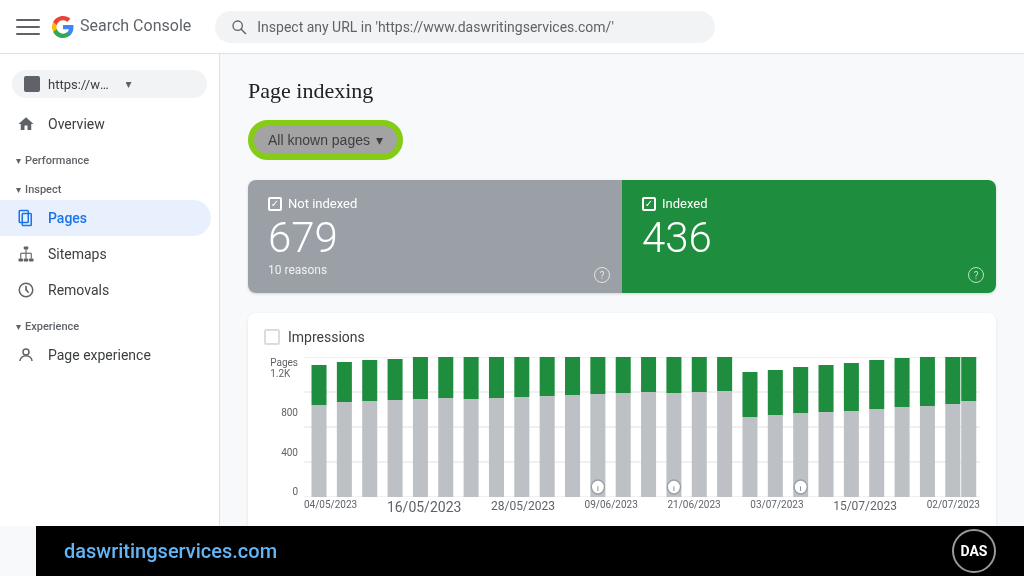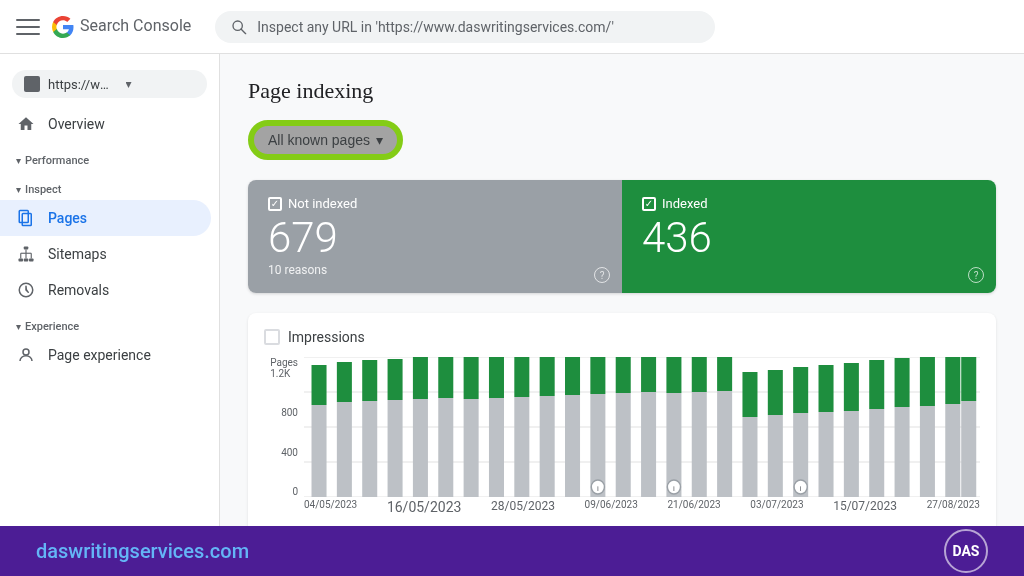--- a/index.html
+++ b/index.html
@@ -83,22 +83,22 @@
 
     
     .view-data-row {
       display: flex; align-items: center; justify-content: space-between;
       margin-top: 16px; padding: 12px 16px; border: 1px solid #e0e0e0;
       border-radius: 8px; cursor: pointer; background: #fff;
     }
 
     
     .footer {
-      background: #4c1d95; height: 50px; display: flex; align-items: center;
-      justify-content: space-between; padding: 0 36px; flex-shrink: 0;
+      background: #000000; height: 50px; display: flex; align-items: center;
+      justify-content: space-between; padding: 0 28px; flex-shrink: 0; margin-left: 36px;
     }
     .footer-domain { color: #fff; font-size: 20px; font-weight: 500; }
     .footer-domain span { color: #64b5f6; }
     .footer-logo { width: 44px; height: 44px; border: 2px solid rgba(255,255,255,0.6); border-radius: 50%; display: flex; align-items: center; justify-content: center; }
     .footer-logo-text { color: #fff; font-size: 14px; font-weight: 700; }
   </style>
 </head>
 <body>
 
 <div class="header">
@@ -355,21 +355,21 @@
             </svg>
 
             <div style="display:flex;justify-content:space-between;padding-top:2px;">
               <span style="font-size:10px;color:#5f6368;">04/05/2023</span>
               <span style="font-size:14px;color:#5f6368;">16/05/2023</span>
               <span style="font-size:12px;color:#5f6368;">28/05/2023</span>
               <span style="font-size:10px;color:#5f6368;">09/06/2023</span>
               <span style="font-size:10px;color:#5f6368;">21/06/2023</span>
               <span style="font-size:10px;color:#5f6368;">03/07/2023</span>
               <span style="font-size:12px;color:#5f6368;">15/07/2023</span>
-              <span style="font-size:10px;color:#5f6368;">27/08/2023</span>
+              <span style="font-size:10px;color:#5f6368;">02/07/2023</span>
             </div>
           </div>
         </div>
       </div>
 
       <div class="view-data-row">
         
         
       </div>
     </div>

